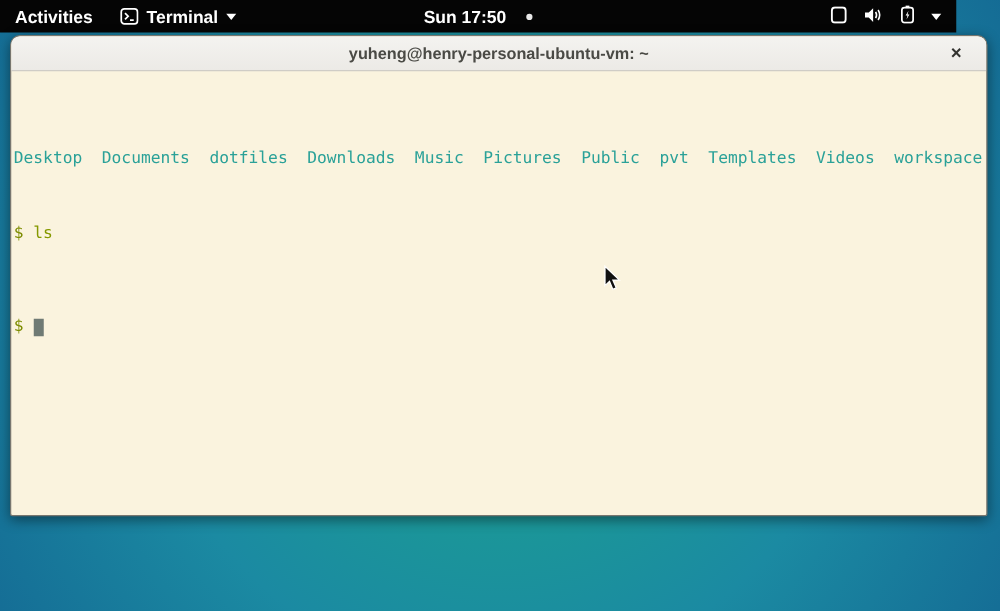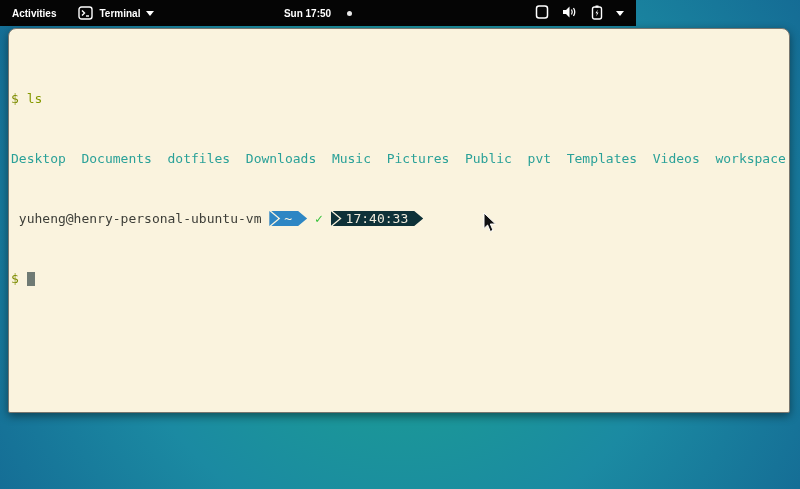--- a/index.html
+++ b/index.html
@@ -6,24 +6,24 @@
   html,body { width:800px; height:489px; overflow:hidden; }
   body {
     font-family:"Liberation Sans", sans-serif;
     background:
       radial-gradient(circle 520px at 50% 52%, #1ba68c 0%, #1b8aa2 55%, #136592 100%);
     position:relative;
   }
 
   
   .topbar {
-    position:absolute; left:0; top:0; width:636px; height:26px;
+    position:absolute; left:0; top:0; width:765px; height:26px;
     background:#050505; color:#fff;
     display:flex; align-items:center;
-    font-size:10px; font-weight:bold;
+    font-size:14px; font-weight:bold;
   }
   .topbar .activities { padding:0 12px; height:100%; display:flex; align-items:center; }
   .appmenu { display:flex; align-items:center; gap:6px; padding:0 10px; height:100%;justify-content:space-between; }
   .appmenu svg { display:block; }
   .caret-down {
     width:0; height:0; border-left:4px solid transparent; border-right:4px solid transparent;
     border-top:5px solid #fff; display:inline-block;
   }
   .clock-wrap {
     position:absolute; left:0; right:0; top:0; height:26px;
@@ -134,29 +134,32 @@
         <rect x="4.5" y="0.5" width="3" height="2" fill="#fff"></rect>
         <rect x="1.5" y="2" width="9" height="12" rx="2" fill="none" stroke="#fff" stroke-width="1.4"></rect>
         <path d="M6.8 4.5 L4.5 8.3 L6 8.3 L5.2 11.5 L7.5 7.6 L6 7.6 Z" fill="#fff"></path>
       </svg>
     </span>
     <span class="caret-down"></span>
   </div>
 </div>
 
 <div class="window">
+  <div class="titlebar">
+    <span>yuheng@henry-personal-ubuntu-vm: ~</span>
+    <span class="close-btn">×</span>
+  </div>
 
   <div class="term">
     
     
+    <div class="tline dirs">Desktop  Documents  dotfiles  Downloads  Music  Pictures  Public  pvt  Templates  Videos  workspace</div>
+    
     <div class="tline"><span class="cmd-symbol">$</span><span> </span><span class="cmd-text">ls</span></div>
     
-    <div class="tline dirs">Desktop  Documents  dotfiles  Downloads  Music  Pictures  Public  pvt  Templates  Videos  workspace</div>
-    
-    <div class="tline"><span> yuheng@henry-personal-ubuntu-vm </span><span class="lead blue"></span><span class="seg blue">~</span><span> </span><span class="check">✓</span><span> </span><span class="lead dark"></span><span class="seg dark">17:40:33</span></div>
     
     <div class="tline"><span class="cmd-symbol">$</span><span> </span><span class="cursor-block"></span></div>
   </div>
 </div>
 
 <div class="mouse-pointer">
   <svg width="14" height="21" viewBox="0 0 14 21">
     <path d="M1 1 L1 16.5 L4.6 13 L7.3 19.5 L10 18.3 L7.3 12 L12.5 12 Z" fill="#111" stroke="#fff" stroke-width="1"></path>
   </svg>
 </div>

